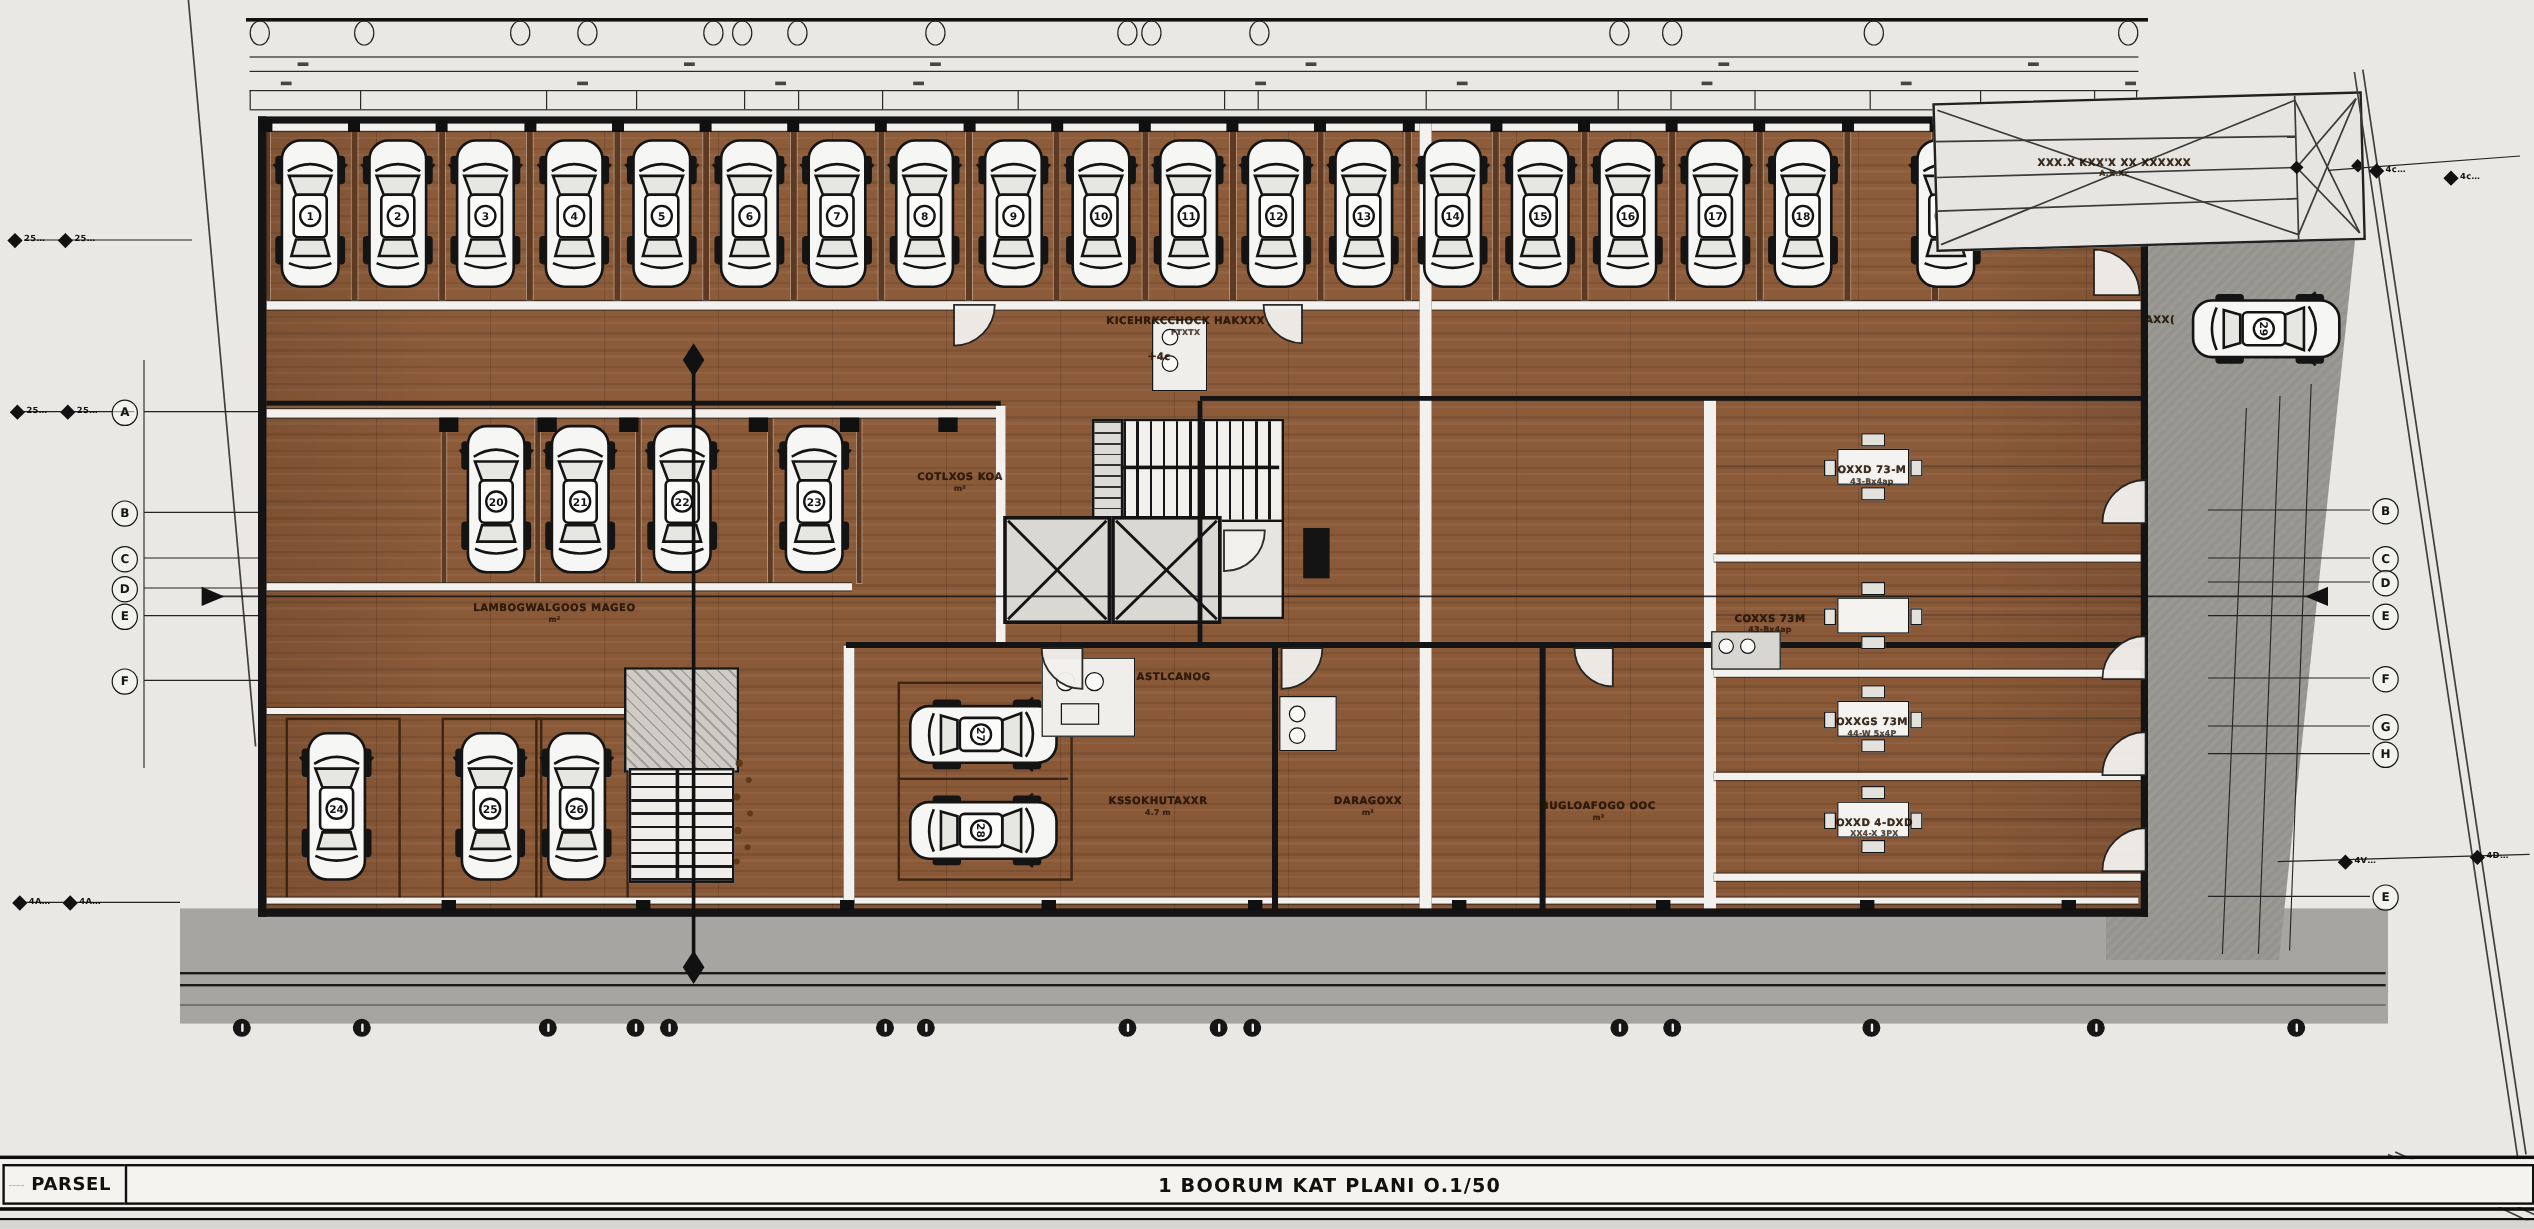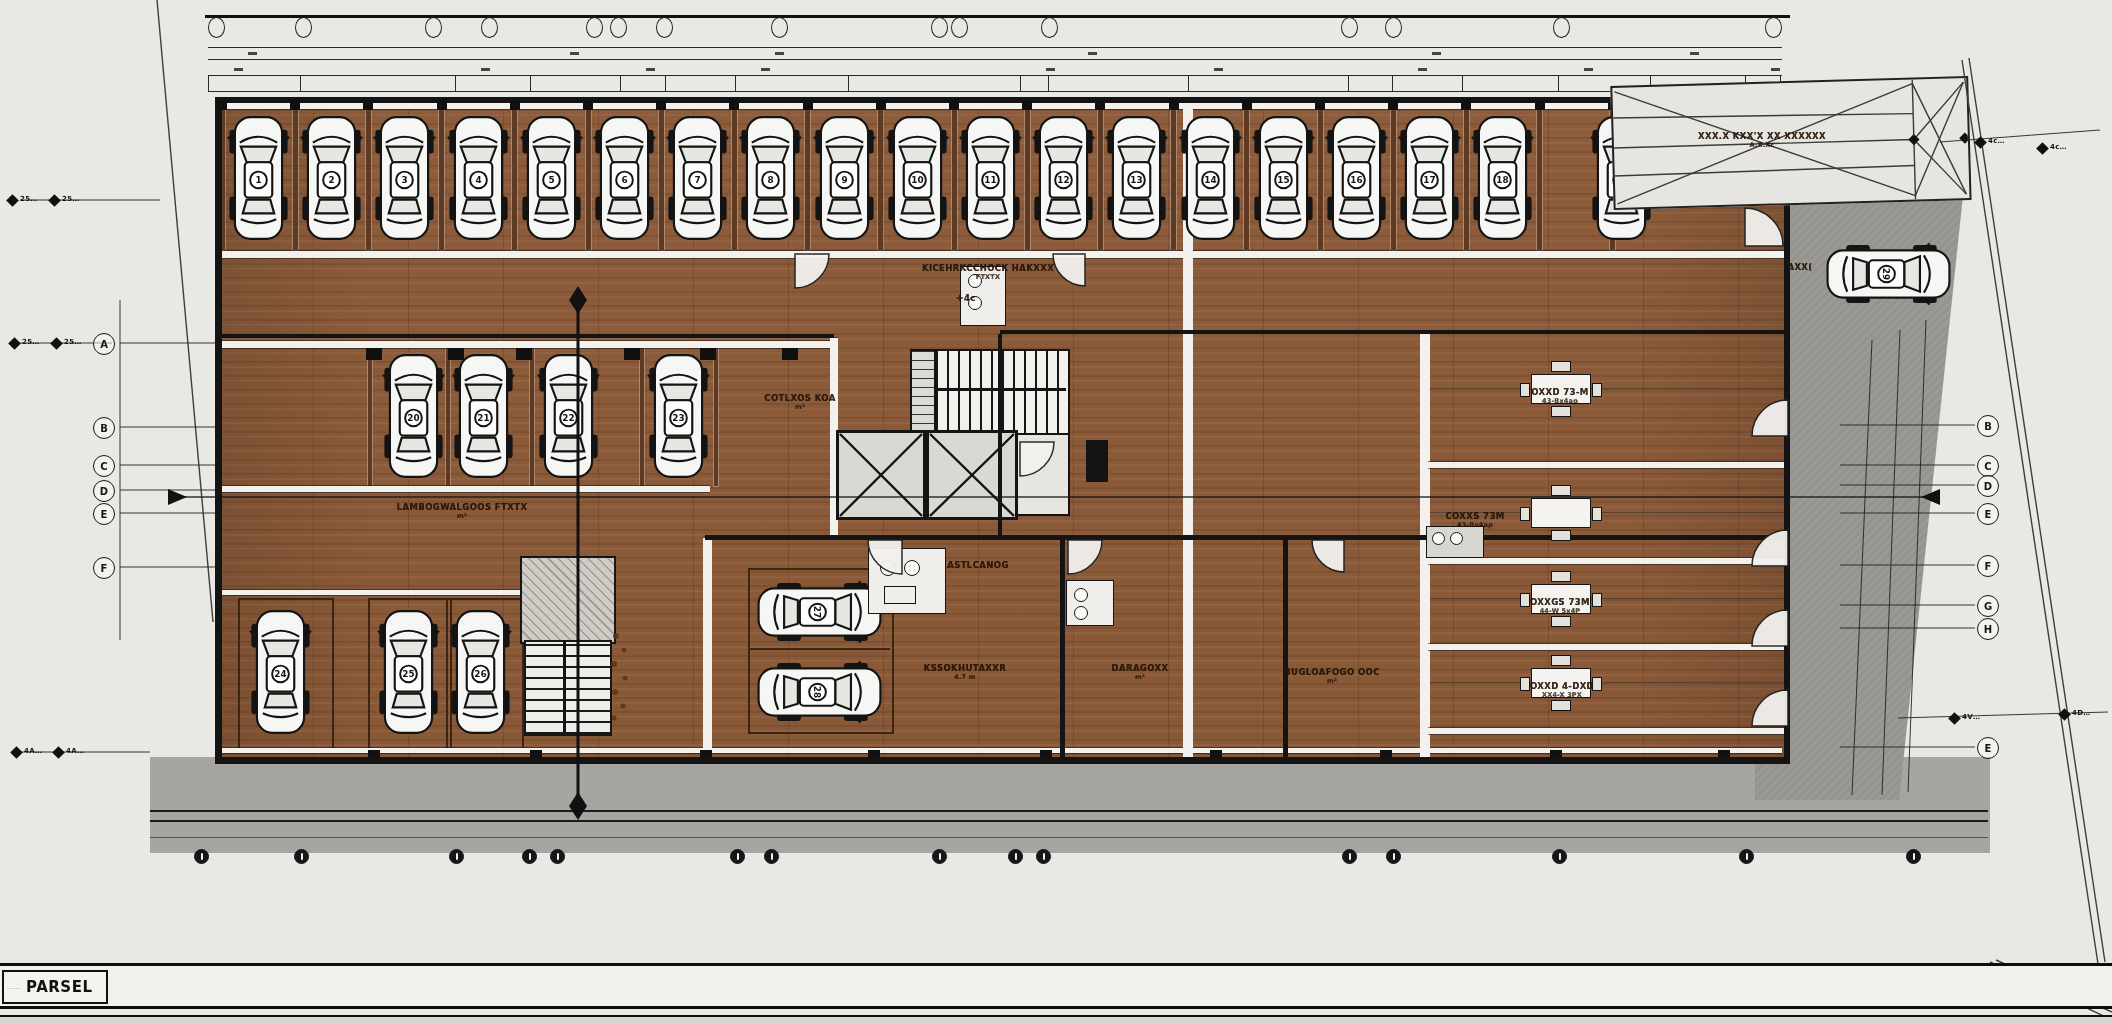--- a/index.html
+++ b/index.html
@@ -212,20 +212,23 @@
   <div class="dline" style="left:208px;top:59px;width:1574px;height:1px;"></div>
   <div class="dline" style="left:208px;top:75px;width:1574px;height:1px;"></div>
   <div class="dline" style="left:208px;top:91px;width:1574px;height:1px;"></div>
 
   <div id="titleband" class="abs" style="left:0;top:963px;width:2112px;height:61px;">
     <div class="abs" style="left:0;top:0;width:2112px;height:3px;background:#0d0d0d;"></div>
     <div class="abs" style="left:0;top:3px;width:2112px;height:40px;background:#f2f1ee;"></div>
     <div class="tbox" style="left:2px;top:7px;width:102px;height:30px;">
       <span style="font-size:5px;color:#777;margin-left:3px;letter-spacing:-.5px;">............</span>
       <span style="font-size:15px;font-weight:bold;color:#111;margin-left:6px;letter-spacing:.5px;">PARSEL</span>
+    </div>
+    <div class="tbox" style="left:104px;top:7px;width:2004px;height:30px;justify-content:center;">
+      <span style="font-size:16px;font-weight:bold;color:#111;letter-spacing:1px;">1 BOORUM  KAT PLANI O.1/50</span>
     </div>
     <div class="abs" style="left:0;top:43px;width:2112px;height:3px;background:#0d0d0d;"></div>
     <div class="abs" style="left:0;top:52px;width:2112px;height:2px;background:#0d0d0d;"></div>
     <div class="abs" style="left:0;top:54px;width:2112px;height:7px;background:#d8d6d2;"></div>
   </div>
 <div class="stallDiv" style="left: 219.5px; top: 106px; width: 5px; height: 144px;"></div>
     <div class="post" style="left: 217px; top: 100px; width: 10px; height: 10px;"></div>
     <div class="stallDiv" style="left: 292.7px; top: 106px; width: 5px; height: 144px;"></div>
     <div class="post" style="left: 290.2px; top: 100px; width: 10px; height: 10px;"></div>
     <div class="stallDiv" style="left: 365.9px; top: 106px; width: 5px; height: 144px;"></div>
@@ -828,21 +831,21 @@
     <div class="chair" style="left: 1520px; top: 593px; width: 8px; height: 12px;"></div>
     <div class="chair" style="left: 1592px; top: 593px; width: 8px; height: 12px;"></div>
     <div class="dline" style="left: 1428px; top: 682px; width: 356px; height: 1px; opacity: 0.5;"></div>
     <div class="deskT" style="left: 1531px; top: 668px; width: 58px; height: 28px;"></div>
     <div class="chair" style="left: 1551px; top: 655px; width: 18px; height: 9px;"></div>
     <div class="chair" style="left: 1551px; top: 700px; width: 18px; height: 9px;"></div>
     <div class="chair" style="left: 1520px; top: 677px; width: 8px; height: 12px;"></div>
     <div class="chair" style="left: 1592px; top: 677px; width: 8px; height: 12px;"></div>
     <div class="lbl" style="left: 988px; top: 272px;"><span>KICEHRKCCHOCK HAKXXX</span><span class="sub">FTXTX</span></div>
     <div class="lbl" style="left: 966px; top: 298px;"><span>✛4c</span></div>
-    <div class="lbl" style="left: 462px; top: 511px;"><span>LAMBOGWALGOOS FTXTX</span><span class="sub">m²</span></div>
+    <div class="lbl" style="left: 462px; top: 511px;"><span>LAMBOGWALGOOS MAGEO</span><span class="sub">m²</span></div>
     <div class="lbl" style="left: 800px; top: 402px;"><span>COTLXOS KOA</span><span class="sub">m²</span></div>
     <div class="lbl" style="left: 978px; top: 525px; margin-top: 40px;"><span>ASTLCANOG</span></div>
     <div class="lbl" style="left: 965px; top: 672px;"><span>KSSOKHUTAXXR</span><span class="sub">4.7 m</span></div>
     <div class="lbl" style="left: 1140px; top: 672px;"><span>DARAGOXX</span><span class="sub">m²</span></div>
     <div class="lbl" style="left: 1332px; top: 676px;"><span>BUGLOAFOGO OOC</span><span class="sub">m²</span></div>
     <div class="lbl" style="left: 1762px; top: 140px;"><span>XXX.X KXX'X XX XXXXXX</span><span class="sub">A.X.Xc</span></div>
     <div class="lbl" style="left: 1800px; top: 267px;"><span>AXX(</span></div>
     <div class="lbl" style="left: 1560px; top: 396px;"><span>OXXD 73-M</span><span class="sub">43-Bx4ap</span></div>
     <div class="lbl" style="left: 1475px; top: 520px;"><span>COXXS 73M</span><span class="sub">43-Bx4ap</span></div>
     <div class="lbl" style="left: 1560px; top: 606px;"><span>OXXGS 73M</span><span class="sub">44-W 5x4P</span></div>

